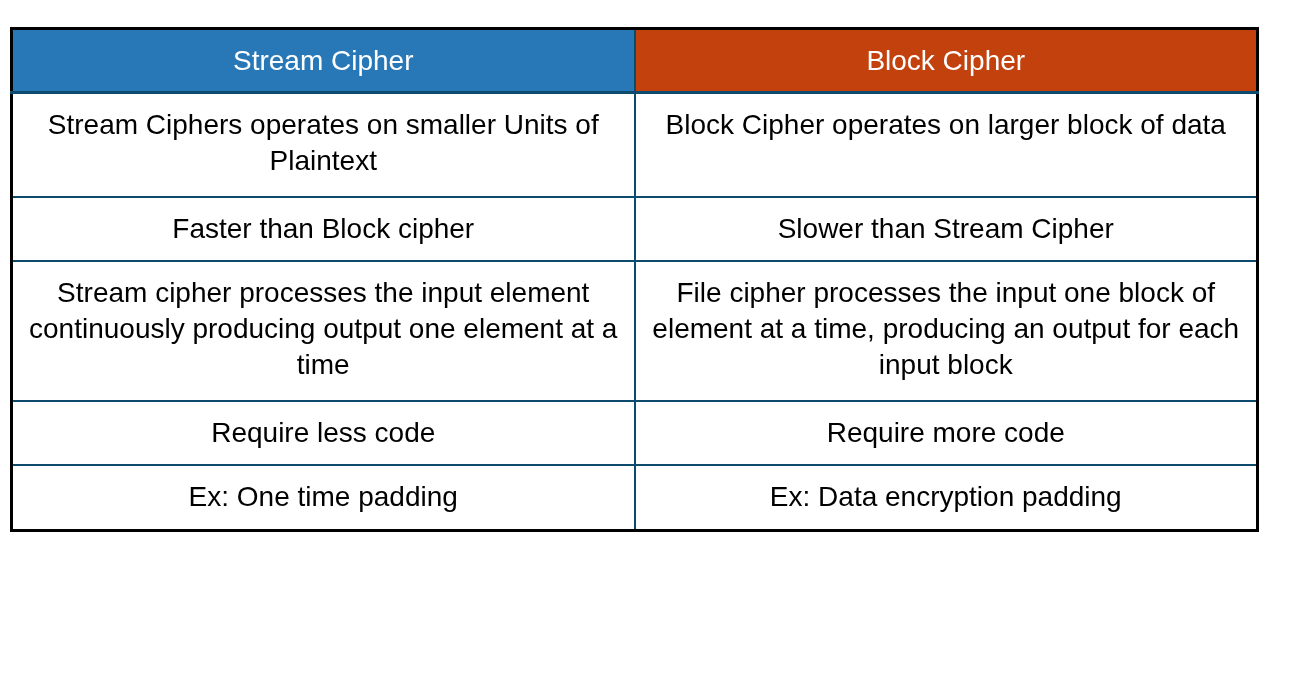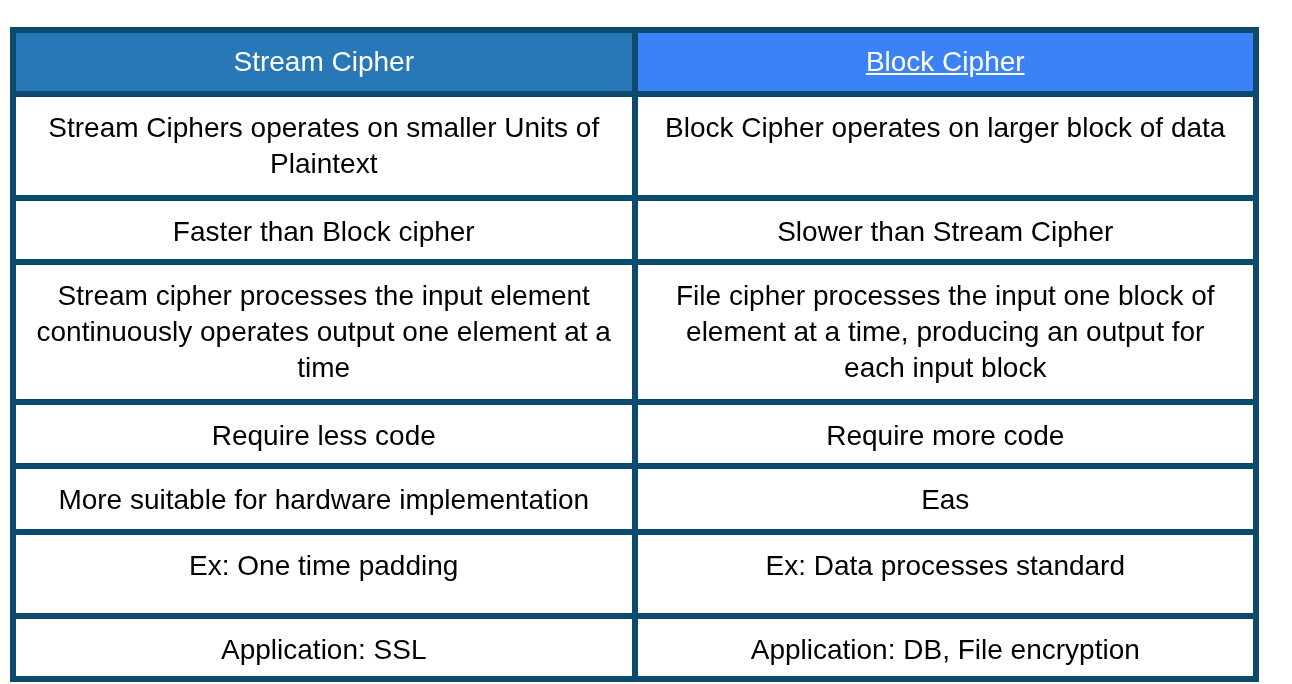--- a/index.html
+++ b/index.html
@@ -21,21 +21,21 @@
     left: 10px;
     top: 27px;
     width: 1249px;
     table-layout: fixed;
     border-collapse: collapse;
     border: 3px solid #000000;
   }
   table.cipher-table th,
   table.cipher-table td {
     width: 50%;
-    border: 6px solid #0c4a6e;
+    border: 2px solid #0c4a6e;
     box-sizing: border-box;
   }
   table.cipher-table th {
     height: 64px;
     color: #ffffff;
     font-size: 28px;
     font-weight: normal;
     text-align: center;
     vertical-align: middle;
     border-bottom-width: 3px;
@@ -56,47 +56,39 @@
   tbody tr:nth-child(7) td { height: 63px; }
 </style>
 </head>
 <body>
 
 <div class="page">
   <table class="cipher-table">
     <thead>
       <tr>
         <th style="background-color: rgb(40, 120, 184); color: rgb(255, 255, 255);">Stream Cipher</th>
-        <th style="background-color: #3b82f6; color: rgb(255, 255, 255); text-decoration: underline;">Block Cipher</th>
+        <th style="background-color: #c2410c; color: rgb(255, 255, 255);">Block Cipher</th>
       </tr>
     </thead>
     <tbody>
       <tr>
         <td>Stream Ciphers operates on smaller Units of Plaintext</td>
         <td>Block Cipher operates on larger block of data</td>
       </tr>
       <tr>
         <td>Faster than Block cipher</td>
         <td>Slower than Stream Cipher</td>
       </tr>
       <tr>
-        <td>Stream cipher processes the input element continuously operates output one element at a time</td>
+        <td>Stream cipher processes the input element continuously producing output one element at a time</td>
         <td>File cipher processes the input one block of element at a time, producing an output for each input block</td>
       </tr>
       <tr>
         <td>Require less code</td>
         <td>Require more code</td>
       </tr>
       <tr>
-        <td>More suitable for hardware implementation</td>
-        <td>Eas</td>
-      </tr>
-      <tr>
         <td>Ex: One time padding</td>
-        <td>Ex: Data processes standard</td>
-      </tr>
-      <tr>
-        <td>Application: SSL</td>
-        <td>Application: DB, File encryption</td>
+        <td>Ex: Data encryption padding</td>
       </tr>
     </tbody>
   </table>
 </div>
 
 </body></html>

